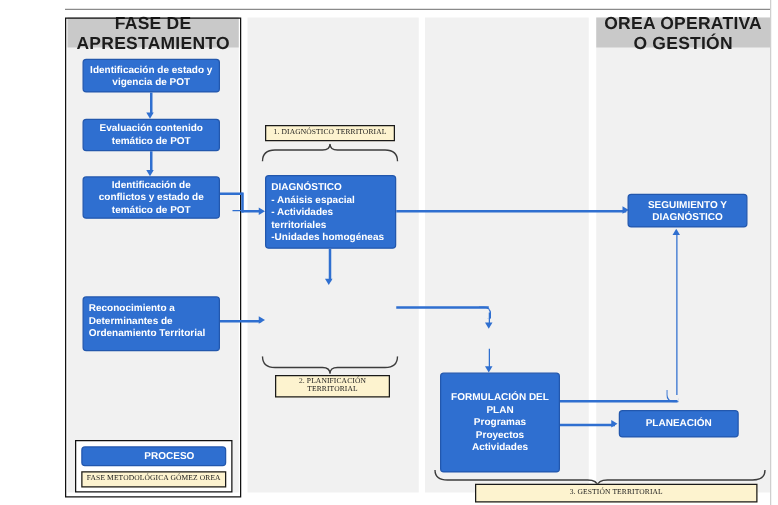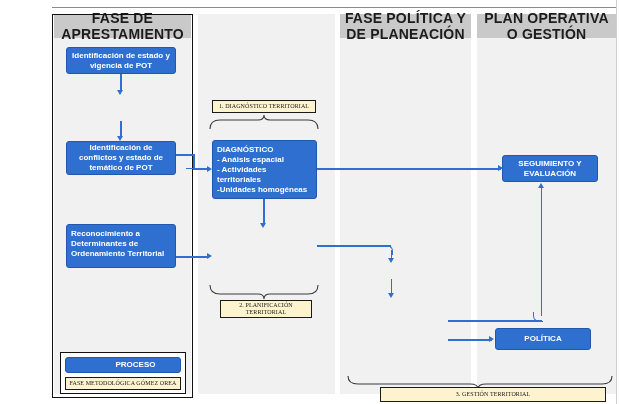--- a/index.html
+++ b/index.html
@@ -65,43 +65,43 @@
   <div class="top-rule"></div>
 
   <div class="lane" style="left:54px;top:14px;width:137px;height:380px;"></div>
   <div class="lane" style="left:198px;top:14px;width:137px;height:380px;"></div>
   <div class="lane" style="left:340px;top:14px;width:131px;height:380px;"></div>
   <div class="lane" style="left:477px;top:14px;width:139px;height:380px;"></div>
 
   <div class="lane-head" style="left:54px;width:137px;">
     <span>FASE DE APRESTAMIENTO</span>
   </div>
-  <div class="lane-head" style="left:340px;width:131px;">
-    <span>FASE POLÍTICA Y DE PLANEACIÓN</span>
-  </div>
   <div class="lane-head" style="left:477px;width:139px;">
-    <span>PLAN OPERATIVA O GESTIÓN</span>
+    <span>OREA OPERATIVA O GESTIÓN</span>
   </div>
 
   <div class="frame-left"></div>
 
   <div class="node" style="left:66px;top:47px;width:110px;height:27px;">
     <span class="inner">Identificación de estado y vigencia de POT</span>
   </div>
   <div class="ln v" style="left:120px;top:74px;height:17px;"></div>
   <div class="arrow down" style="left:117.3px;top:90px;"></div>
 
+  <div class="node" style="left:66px;top:95px;width:110px;height:26px;">
+    <span class="inner">Evaluación contenido temático de POT</span>
+  </div>
   <div class="ln v" style="left:120px;top:121px;height:16px;"></div>
   <div class="arrow down" style="left:117.3px;top:136px;"></div>
 
   <div class="node" style="left:66px;top:141px;width:110px;height:34px;">
     <span class="inner">Identificación de conflictos y estado de temático de POT</span>
   </div>
 
-  <div class="node left-align" style="left:66px;top:224px;width:110px;height:44px;">
+  <div class="node left-align" style="left:66px;top:237px;width:110px;height:44px;">
     <span class="inner">Reconocimiento a Determinantes de Ordenamiento Territorial</span>
   </div>
 
   <div class="ln h" style="left:176px;top:154px;width:18px;"></div>
   <div class="elbow" style="left:186px;top:154px;width:14px;height:14px;border-width:1.6px;border-left:none;border-top:none;border-right:none;"></div>
   <div class="ln v" style="left:193px;top:154px;height:16px;"></div>
   <div class="ln h" style="left:193px;top:168px;width:16px;"></div>
   <div class="arrow right" style="left:207px;top:166px;"></div>
 
   <div class="ln h" style="left:176px;top:256px;width:33px;"></div>
@@ -139,43 +139,49 @@
 
   <div class="ln h" style="left:317px;top:245px;width:74px;"></div>
   <div class="elbow" style="left:383px;top:245px;width:9px;height:9px;border-left:none;border-bottom:none;border-top:1.6px solid #2f6fd0;border-right:1.6px solid #2f6fd0;border-top-right-radius:6px;"></div>
   <div class="ln v" style="left:390.5px;top:250px;height:10px;"></div>
   <div class="arrow down" style="left:388px;top:258px;"></div>
 
 
   <div class="ln v" style="left:390.5px;top:279px;height:16px;"></div>
   <div class="arrow down" style="left:388px;top:293px;"></div>
 
+  <div class="node" style="left:352px;top:298px;width:96px;height:80px;">
+    <span class="inner">FORMULACIÓN DEL PLAN
+Programas
+Proyectos
+Actividades</span>
+  </div>
 
   <svg class="brace" style="left:346px;top:376px;" width="268" height="14" viewBox="0 0 268 14">
     <path d="M2 0 Q2 8 12 8 L124 8 Q132 8 132 13 Q132 8 140 8 L256 8 Q266 8 266 0" fill="none" stroke="#3c3c3c" stroke-width="1.1"></path>
   </svg>
 
   <div class="tagbox" style="left:380px;top:387px;width:226px;height:15px;">
     <span>3. GESTIÓN TERRITORIAL</span>
   </div>
 
   <div class="ln h" style="left:448px;top:320px;width:94px;"></div>
   <div class="elbow" style="left:533px;top:312px;width:9px;height:9px;border-right:none;border-top:none;border-bottom:1.6px solid #2f6fd0;border-left:1.6px solid #2f6fd0;border-bottom-left-radius:6px;"></div>
   <div class="ln v" style="left:540.5px;top:188px;height:128px;"></div>
   <div class="arrow up" style="left:538px;top:183px;"></div>
 
   <div class="ln h" style="left:448px;top:339px;width:44px;"></div>
   <div class="arrow right" style="left:489px;top:336px;"></div>
 
   <div class="node" style="left:502px;top:155px;width:96px;height:27px;">
-    <span class="inner">SEGUIMIENTO Y EVALUACIÓN</span>
+    <span class="inner">SEGUIMIENTO Y DIAGNÓSTICO</span>
   </div>
 
   <div class="node" style="left:495px;top:328px;width:96px;height:22px;">
-    <span class="inner">POLÍTICA</span>
+    <span class="inner">PLANEACIÓN</span>
   </div>
 
   <div class="legend-frame"></div>
   <div class="node" style="left:65px;top:357px;width:116px;height:16px;padding-left:28px;">
     <span class="inner">PROCESO</span>
   </div>
   <div class="tagbox" style="left:65px;top:377px;width:116px;height:13px;">
     <span>FASE METODOLÓGICA GÓMEZ OREA</span>
   </div>
 

